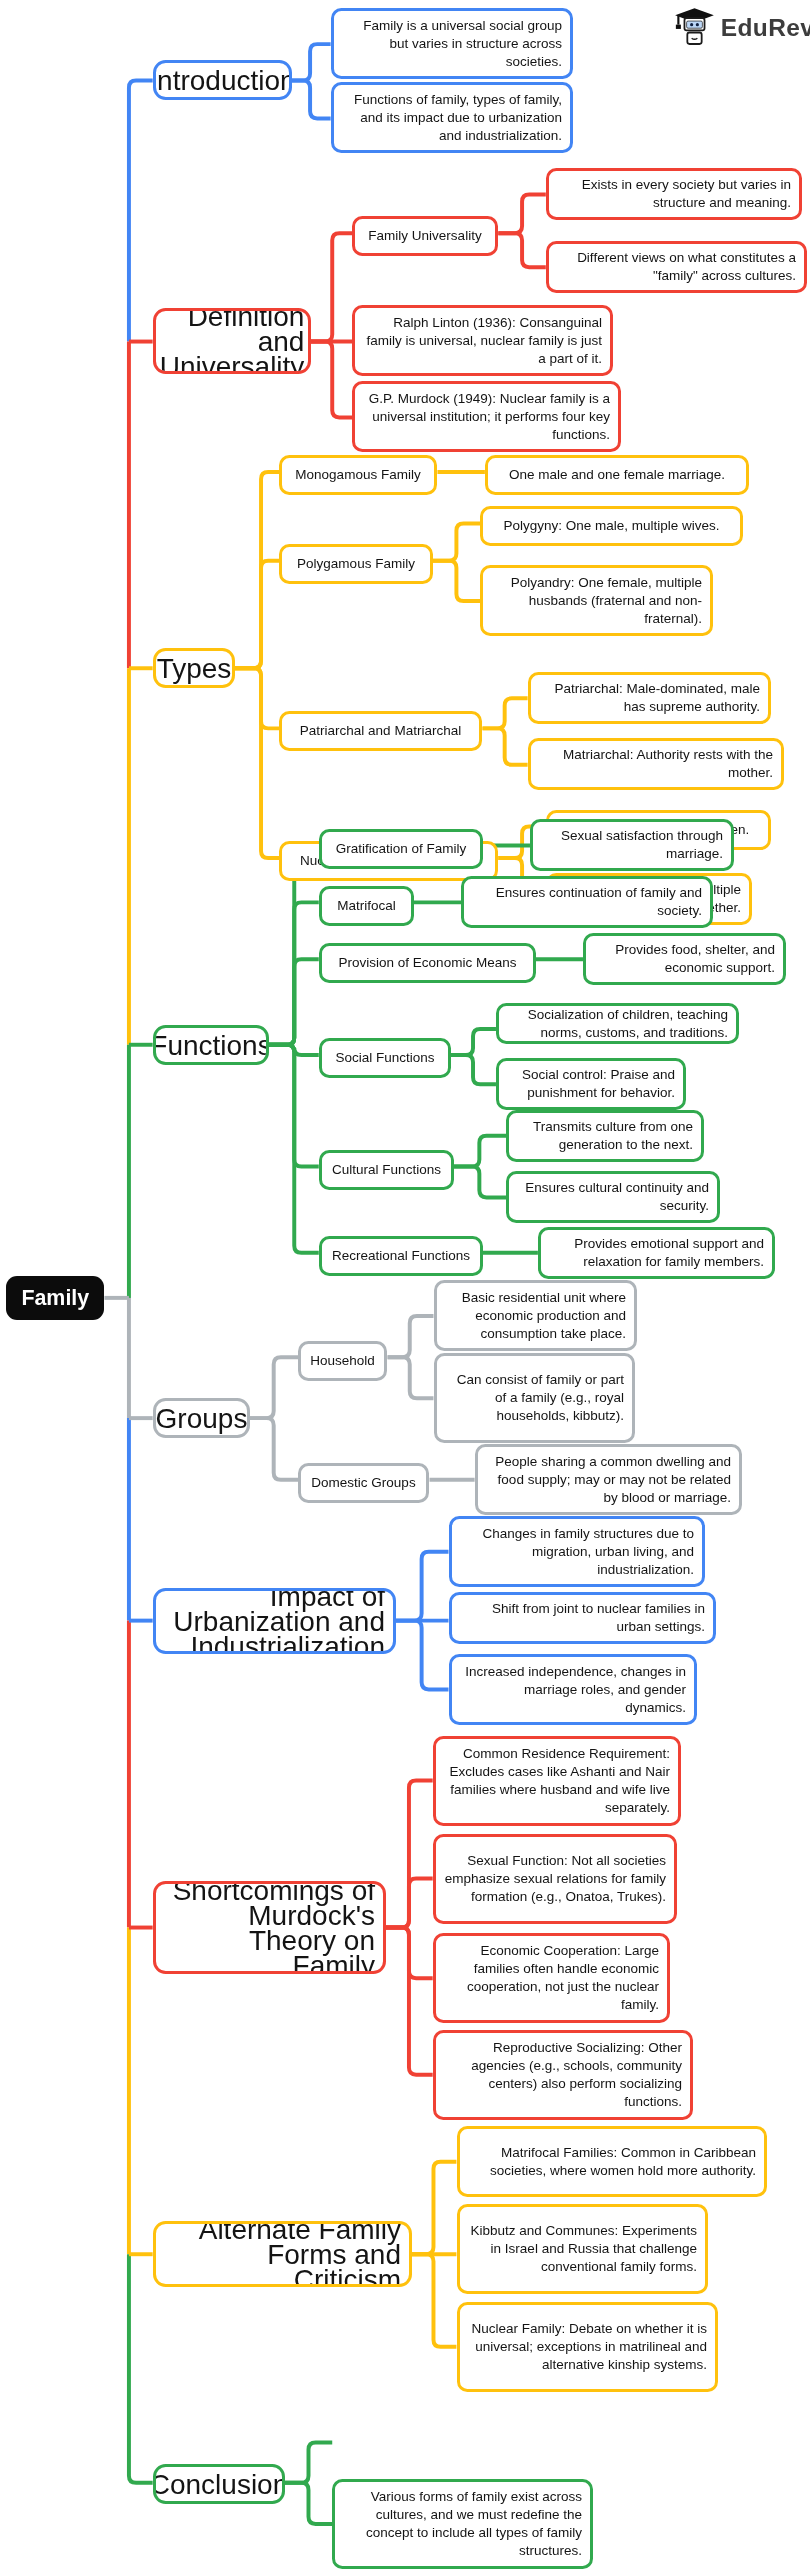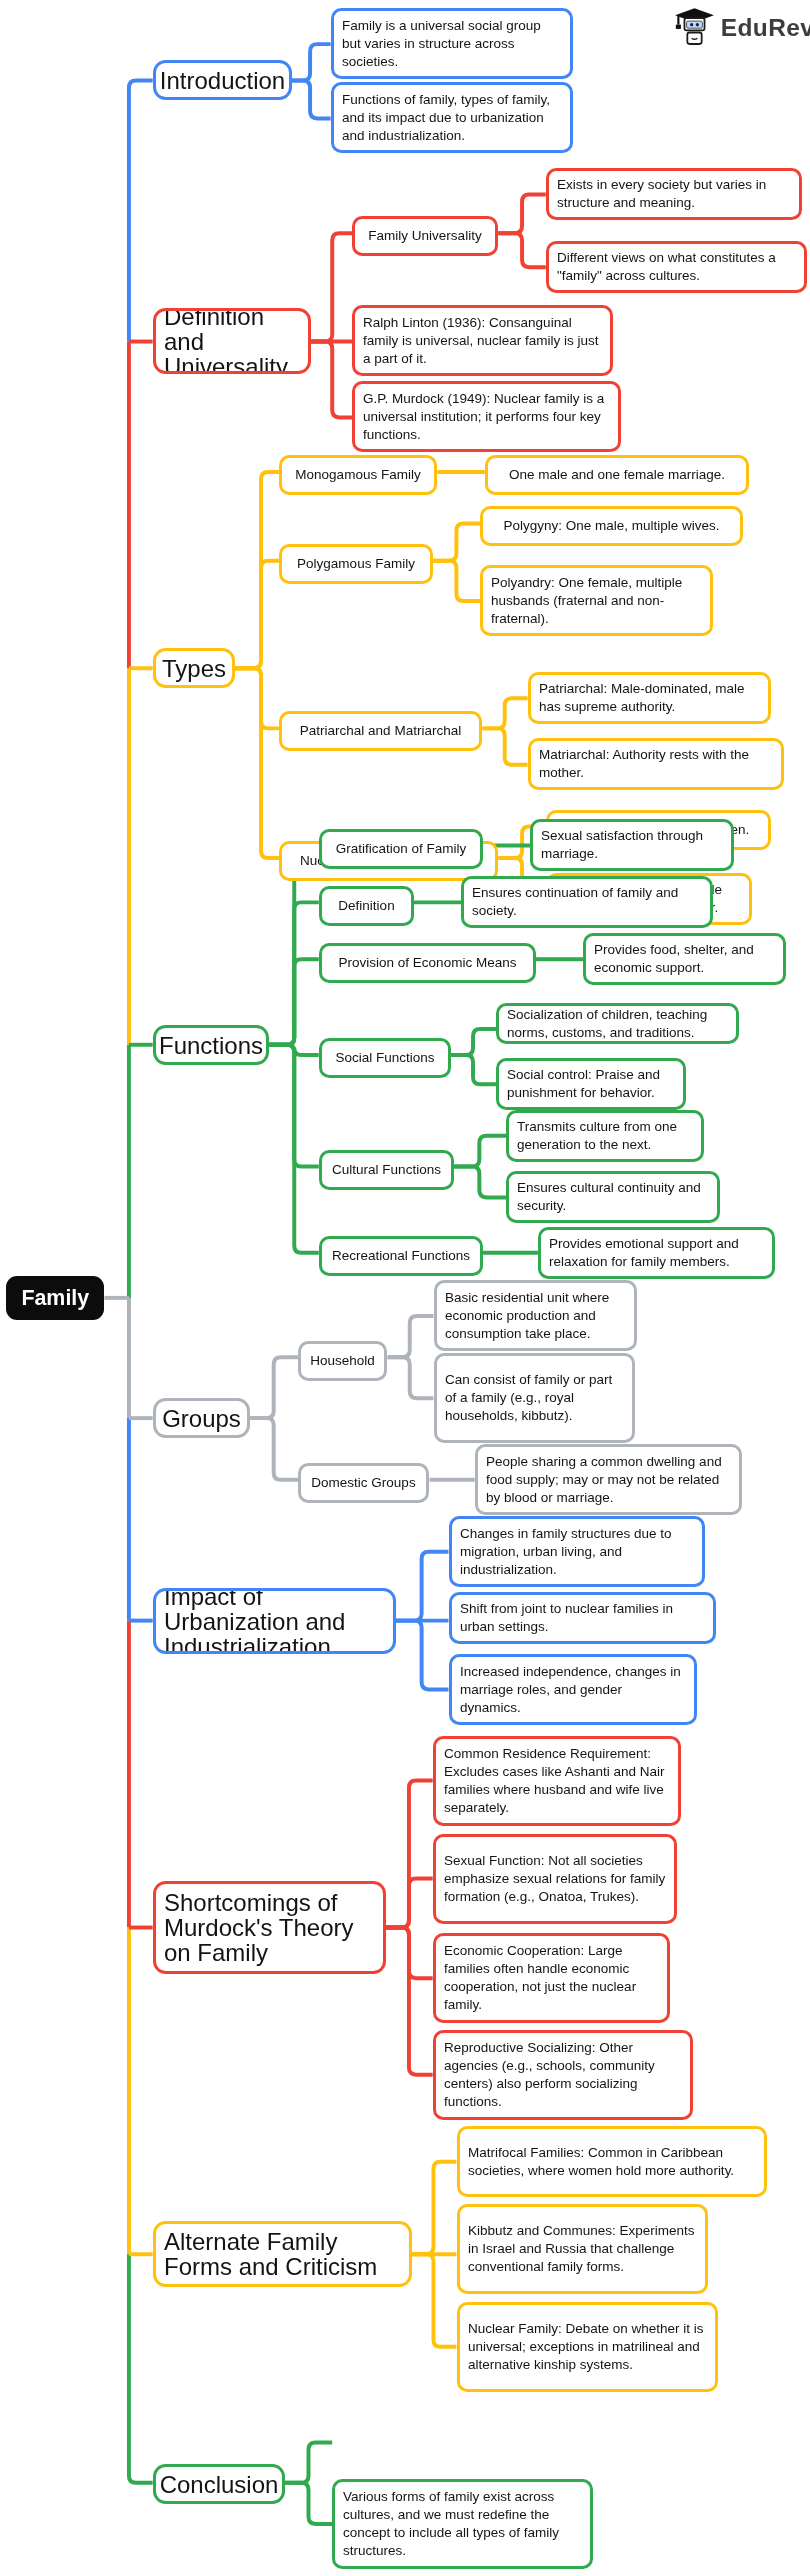--- a/index.html
+++ b/index.html
@@ -1,22 +1,22 @@
 <!DOCTYPE html>
 <html style="font-size:12.7px"><head>
 <meta charset="utf-8">
 <style>
   html,body{margin:0;padding:0;background:#fff;}
   .canvas{position:relative;width:810px;height:2576px;background:#fff;overflow:hidden;
           font-family:"Liberation Sans",sans-serif;}
   #wires{position:absolute;left:0;top:0;z-index:1;}
   .node{position:absolute;box-sizing:border-box;background:#fff;display:flex;align-items:center;
-        justify-content:center;text-align:left;color:#141414;z-index:2;border-style:solid;
+        justify-content:center;text-align:right;color:#141414;z-index:2;border-style:solid;
         overflow:hidden;padding:17px 8px;}
-  .branch{font-size:24px;line-height:25px;border-width:3.6px;border-radius:12.7px;}
+  .branch{font-size:28px;line-height:25px;border-width:3.6px;border-radius:12.7px;}
   .leaf{font-size:13.5px;line-height:18px;border-width:3.2px;border-radius:10.3px;}
   .blue{border-color:#4285F4;}
   .red{border-color:#F04134;}
   .yellow{border-color:#FFC10D;}
   .green{border-color:#31A94E;}
   .gray{border-color:#AEB4B9;}
   .root{background:#0c0c0c;color:#fff;font-weight:bold;font-size:21.4px;border:none;border-radius:11px;}
   .logo{position:absolute;left:673px;top:6.3px;display:flex;align-items:center;gap:4.7px;z-index:3;}
   .logo .brand{font-size:24.5px;font-weight:bold;color:#3d3d3d;letter-spacing:0.4px;}
 </style>
@@ -137,21 +137,21 @@
   <div class="node leaf yellow" style="left:480px;top:565px;width:233px;height:71px">Polyandry: One female, multiple husbands (fraternal and non-fraternal).</div>
   <div class="node leaf yellow" style="left:279px;top:711px;width:203px;height:33px">Patriarchal and Matriarchal</div>
   <div class="node leaf yellow" style="left:528px;top:672px;width:243px;height:52px">Patriarchal: Male-dominated, male has supreme authority.</div>
   <div class="node leaf yellow" style="left:528px;top:738px;width:256px;height:52px">Matriarchal: Authority rests with the mother.</div>
   <div class="node leaf yellow" style="left:279px;top:841px;width:219px;height:33px">Nuclear and Extended Family</div>
   <div class="node leaf yellow" style="left:546px;top:810px;width:225px;height:33px">Nuclear: Parents and children.</div>
   <div class="node leaf yellow" style="left:546px;top:873px;width:206px;height:52px">Extended: Includes multiple generations living together.</div>
 
   <div class="node leaf green" style="left:319px;top:829px;width:164px;height:33px">Gratification of Family</div>
   <div class="node leaf green" style="left:530px;top:819px;width:204px;height:52px">Sexual satisfaction through marriage.</div>
-  <div class="node leaf green" style="left:319px;top:886px;width:95px;height:33px">Definition</div>
+  <div class="node leaf green" style="left:319px;top:886px;width:95px;height:33px">Matrifocal</div>
   <div class="node leaf green" style="left:461px;top:876px;width:252px;height:52px">Ensures continuation of family and society.</div>
   <div class="node leaf green" style="left:319px;top:943px;width:217px;height:33px">Provision of Economic Means</div>
   <div class="node leaf green" style="left:583px;top:933px;width:203px;height:52px">Provides food, shelter, and economic support.</div>
   <div class="node leaf green" style="left:319px;top:1038px;width:132px;height:33px">Social Functions</div>
   <div class="node leaf green" style="left:496px;top:1003px;width:243px;height:41px">Socialization of children, teaching norms, customs, and traditions.</div>
   <div class="node leaf green" style="left:496px;top:1058px;width:190px;height:52px">Social control: Praise and punishment for behavior.</div>
   <div class="node leaf green" style="left:319px;top:1150px;width:135px;height:33px">Cultural Functions</div>
   <div class="node leaf green" style="left:506px;top:1110px;width:198px;height:52px">Transmits culture from one generation to the next.</div>
   <div class="node leaf green" style="left:506px;top:1171px;width:214px;height:52px">Ensures cultural continuity and security.</div>
   <div class="node leaf green" style="left:319px;top:1236px;width:164px;height:33px">Recreational Functions</div>

